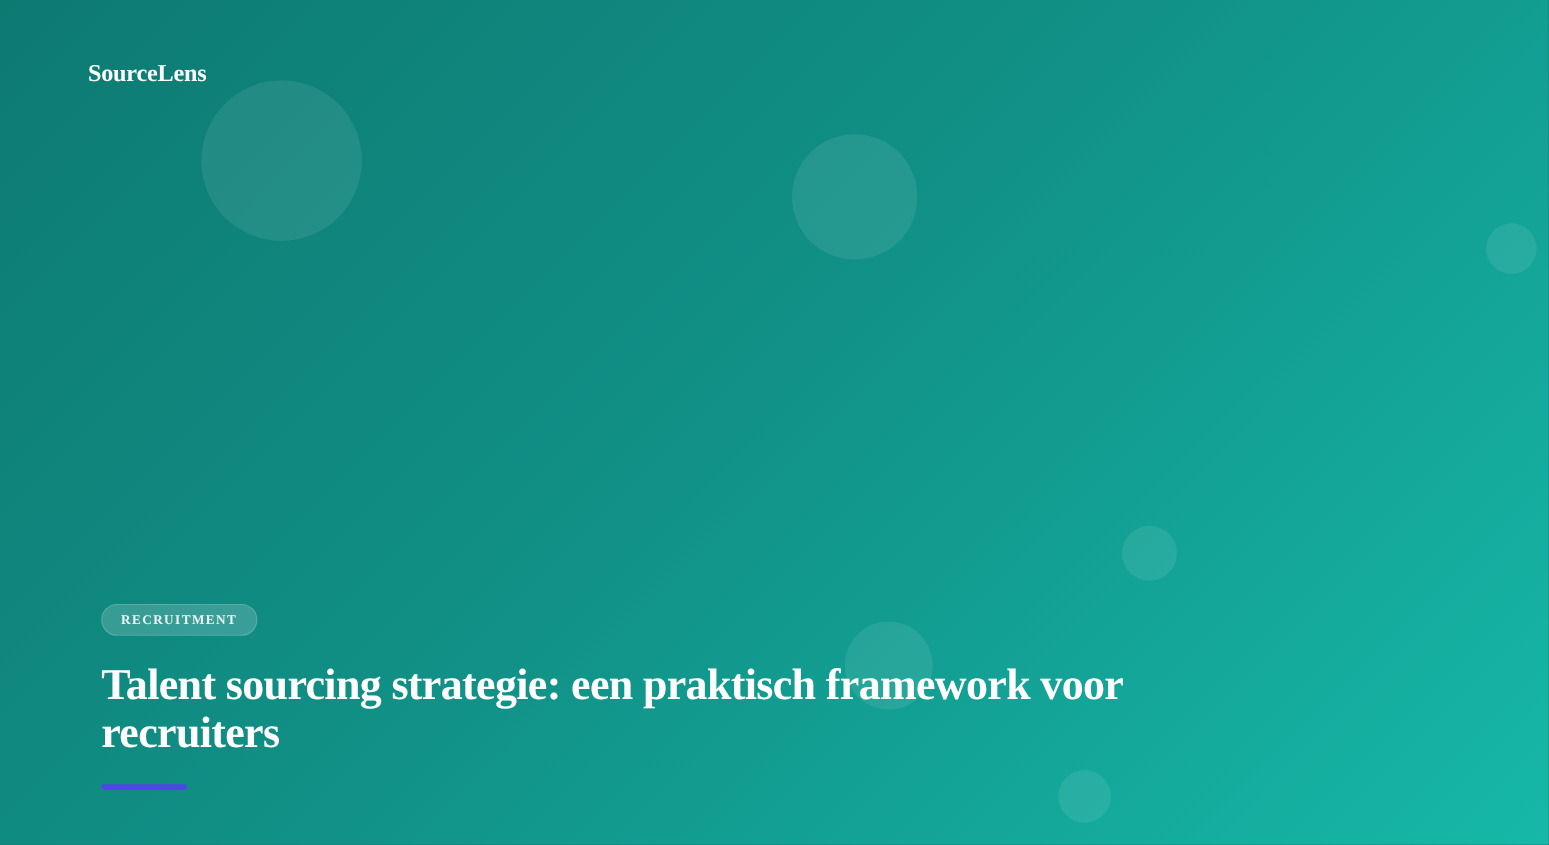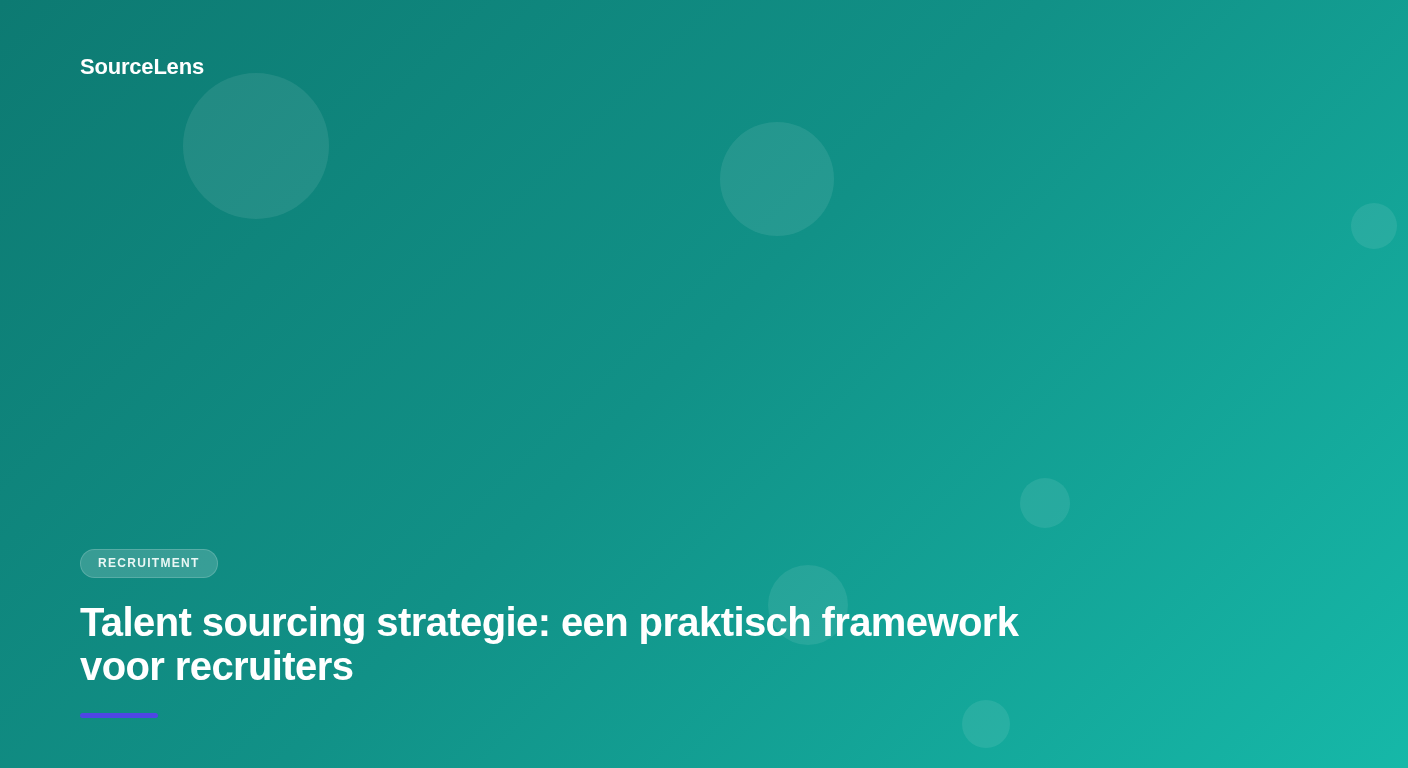--- a/index.html
+++ b/index.html
@@ -11,20 +11,21 @@
     font-family: "Liberation Sans", sans-serif;
     -webkit-font-smoothing: antialiased;
   }
 
   .hero {
     position: relative;
     width: 1408px;
     height: 768px;
     overflow: hidden;
     background: linear-gradient(135deg, #0d7a72 0%, #119187 48%, #16b8a8 100%);
+    font-family: Liberation Serif, serif;
   }
 
   
   .deco-layer {
     position: absolute;
     inset: 0;
     pointer-events: none;
   }
   .circle {
     position: absolute;
@@ -46,21 +47,21 @@
     color: #ffffff;
     font-size: 22px;
     font-weight: bold;
     letter-spacing: -0.2px;
     line-height: 1.2;
   }
 
   
   .content {
     position: absolute;
-    left: 80px;
+    left: 92px;
     bottom: 50px;
     width: 1050px;
   }
 
   .badge {
     display: inline-block;
     padding: 7px 17px 8px;
     border-radius: 999px;
     background: rgba(255, 255, 255, 0.17);
     border: 1px solid rgba(255, 255, 255, 0.16);

